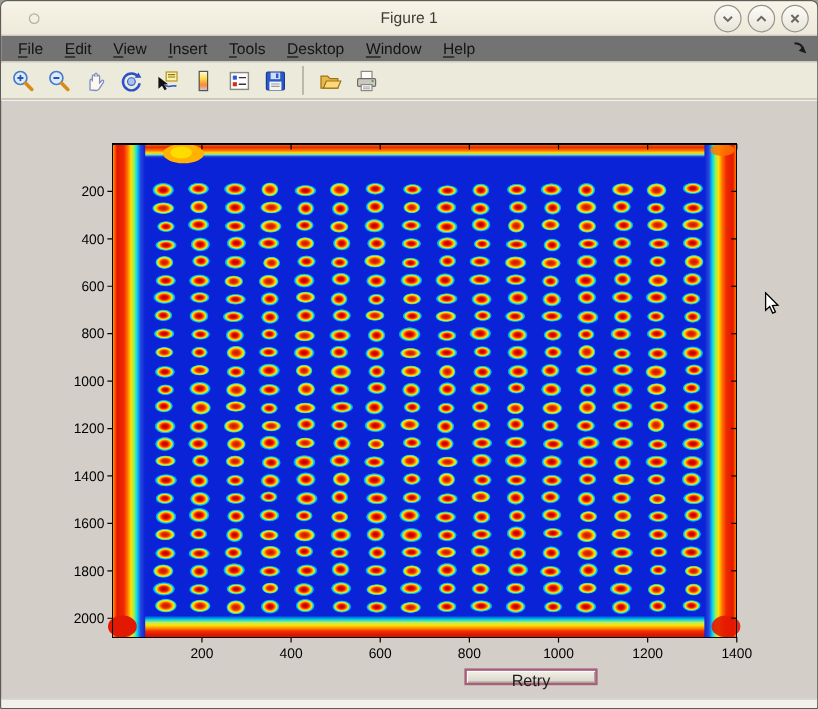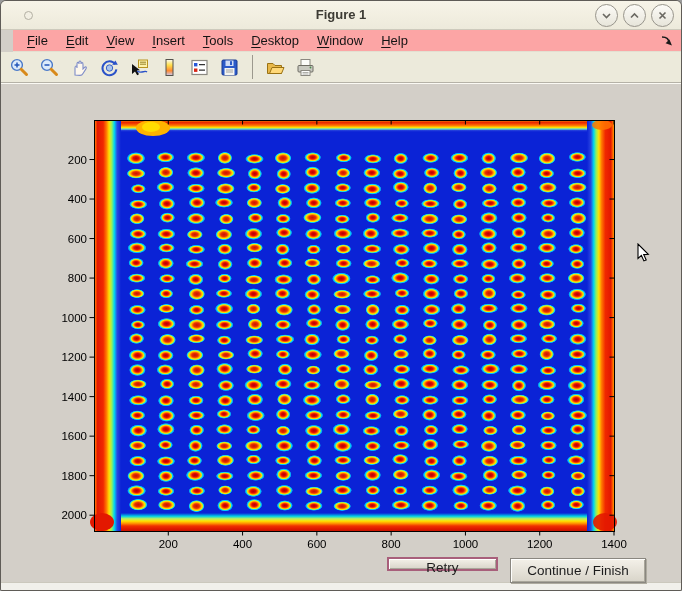--- a/index.html
+++ b/index.html
@@ -5,27 +5,27 @@
   html,body{margin:0;padding:0;width:682px;height:591px;overflow:hidden;
     font-family:"Liberation Sans",sans-serif;background:#9a9a9a;}
   .window{position:absolute;inset:0;border:1px solid #5f5c57;border-radius:6px 6px 2px 2px;
     overflow:hidden;background:#d3cfc8;}
   
   .titlebar{position:absolute;top:0;left:0;right:0;height:28px;
     background:linear-gradient(#f7f4e8,#edeadb);border-bottom:1px solid #cdcabc;z-index:5;}
   .tb-dot{position:absolute;left:23px;top:10px;width:7px;height:7px;border-radius:50%;
     border:1px solid #b3b0a3;background:#f2efe3;}
   .tb-title{position:absolute;left:0;right:0;top:6px;text-align:center;
-    font-size:13px;font-weight:bold;color:#3d3b34;}
+    font-size:13px;font-weight:normal;color:#3d3b34;}
   .tb-controls{position:absolute;right:7px;top:3px;display:flex;gap:5px;}
   .tb-btn{width:21px;height:21px;border-radius:50%;border:1px solid #97948b;
     background:linear-gradient(#fcfbf7,#e7e5da);display:flex;align-items:center;justify-content:center;}
   .tb-btn svg{display:block;}
   
-  .menubar{position:absolute;top:29px;left:12px;right:0;height:21px;background:#fca5a5;
+  .menubar{position:absolute;top:29px;left:0;right:0;height:21px;background:#737373;
     display:flex;align-items:center;padding-left:5px;z-index:5;border-bottom:1px solid #e3e0d1;}
   .menu-item{padding:2px 9px;font-size:13px;color:#141414;cursor:default;}
   .mn{text-decoration:underline;text-underline-offset:2px;}
   .dock-arrow{position:absolute;right:8px;top:3px;}
   
   .toolbar{position:absolute;top:51px;left:0;right:0;height:30px;background:#eceadb;
     display:flex;align-items:center;gap:7px;padding-left:7px;z-index:5;
     border-bottom:1px solid #b5b2a7;box-shadow:0 1px 0 #fbfaf4;}
   .tool-icon{width:23px;height:23px;display:flex;align-items:center;justify-content:center;border-radius:3px;}
   .tool-sep{width:1px;height:24px;background:#9c998e;margin:0 4px;}
@@ -681,20 +681,19 @@
           <rect x="6" y="2.5" width="9" height="6.5" fill="#fcfcfa" stroke="#8a8880" stroke-width="1"></rect>
           <rect x="3" y="8.5" width="15" height="6.5" rx="1" fill="#c9c9c1" stroke="#6e6c64" stroke-width="1"></rect>
           <circle cx="15.5" cy="10.5" r="0.9" fill="#4a8a4a"></circle>
           <rect x="6" y="13.5" width="9" height="5" fill="#fcfcfa" stroke="#8a8880" stroke-width="1"></rect>
           <path d="M7.5 15.5 H13.5 M7.5 17 H13.5" stroke="#9a9a96" stroke-width="0.8"></path>
         </svg>
       </div>
     </div>
 
   <button class="dlg-btn btn-focus" style="left:386px;top:556px;width:111px;height:14px;">Retry</button>
-  <button class="dlg-btn btn-plain" style="left:509px;top:557px;width:136px;height:25px;">Continue / Finish</button>
 
   <svg class="cursor" id="mouse-cursor" width="14" height="20" viewBox="0 0 14 20" style="left: 636px; top: 242px;">
     <polygon points="1,1 1,15.5 4.4,12.4 6.9,17.9 9.2,16.9 6.7,11.6 11.3,11.3" fill="#ffffff" stroke="#000000" stroke-width="1.1"></polygon>
   </svg>
 
   <div class="bottom-strip"></div>
 </div>
 
 </body></html>

